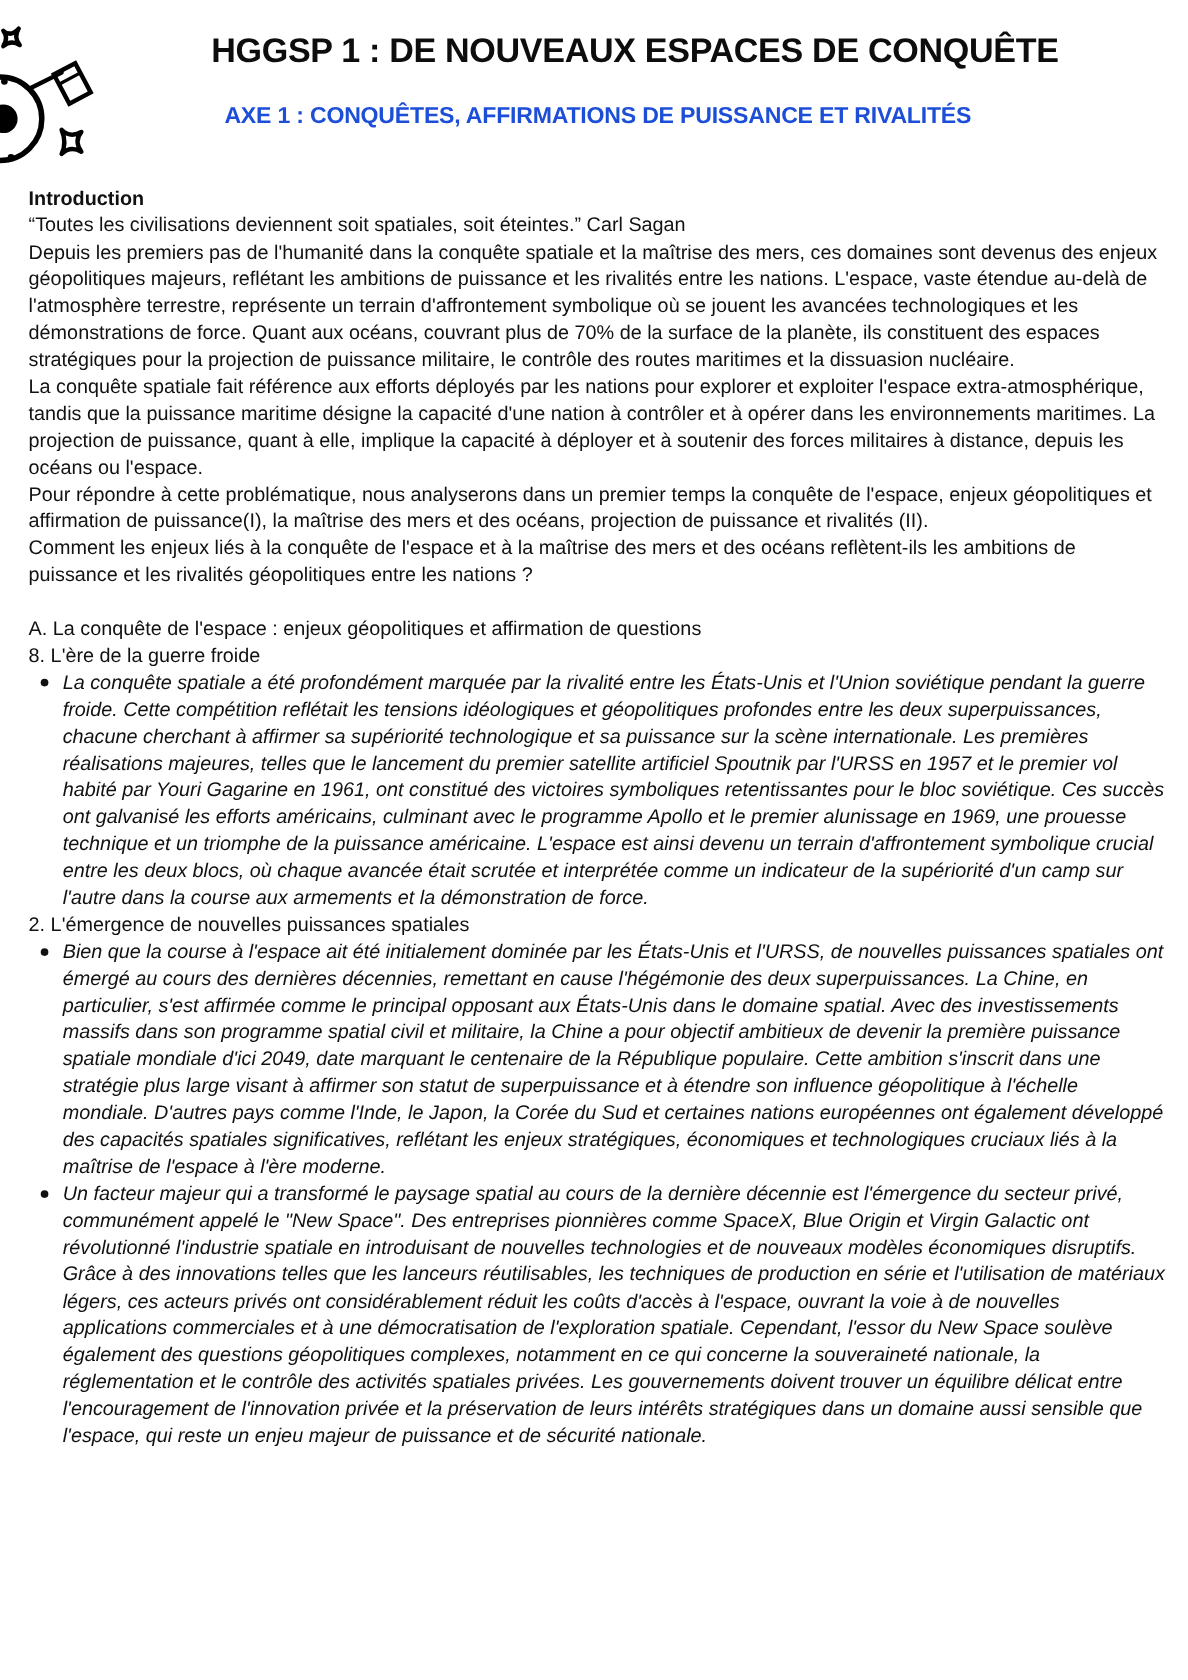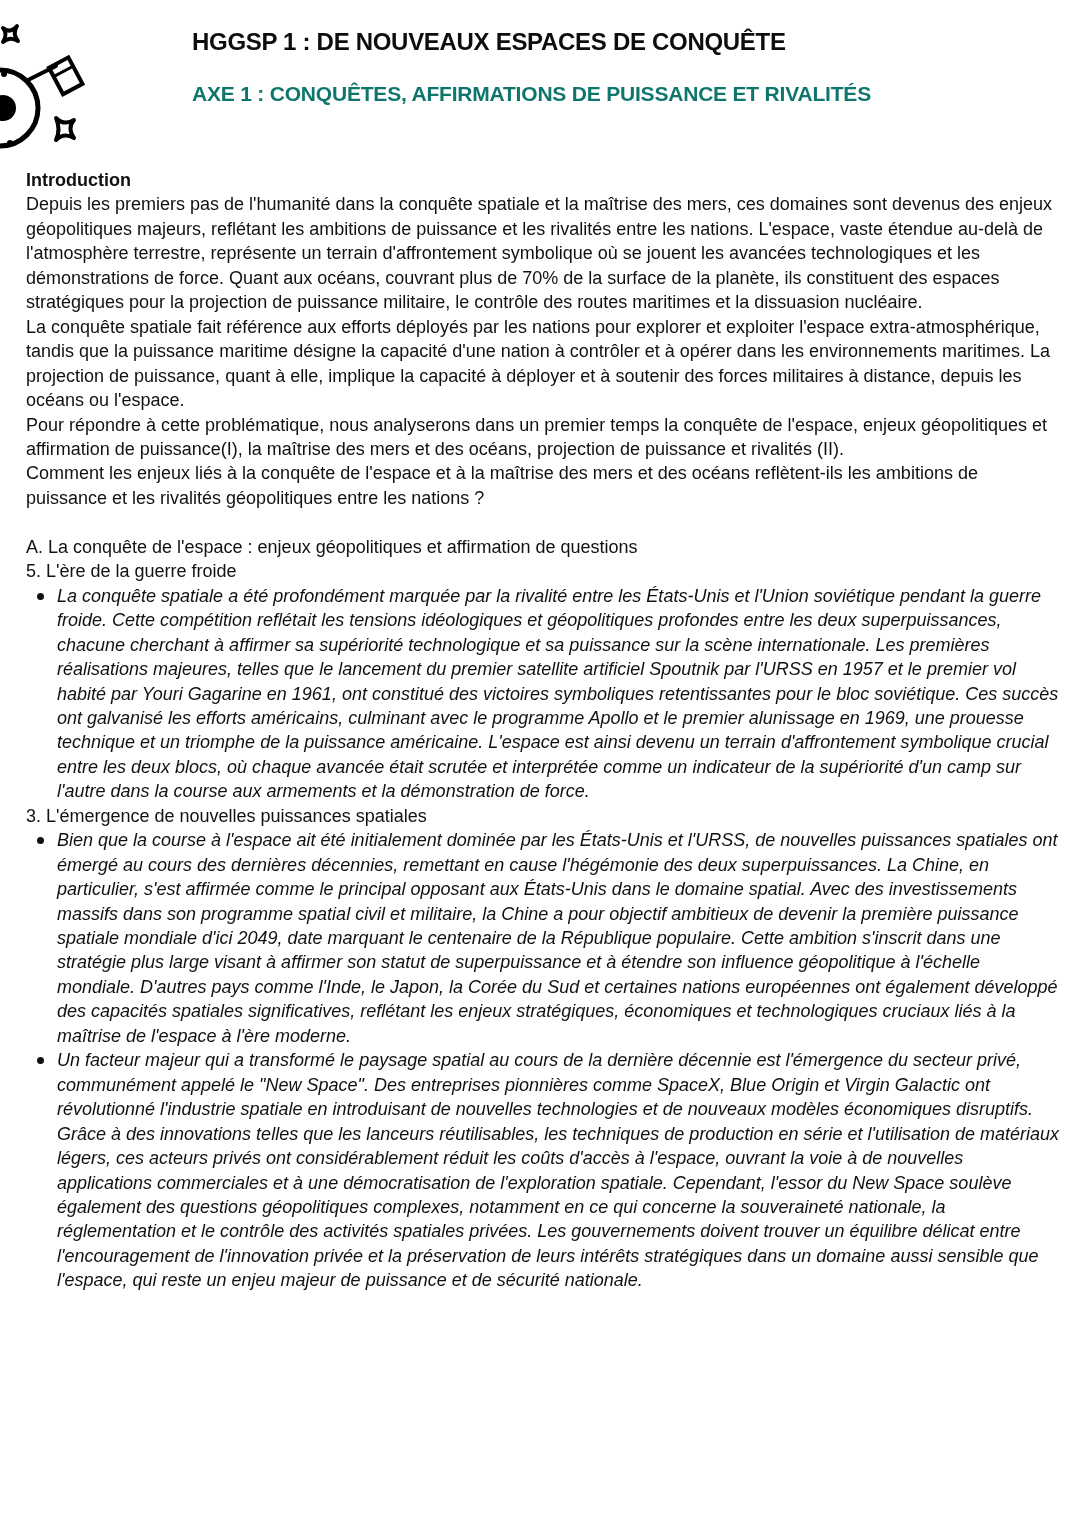--- a/index.html
+++ b/index.html
@@ -20,36 +20,36 @@
       left: 0;
       top: 0;
       width: 100px;
       height: 190px;
     }
     .title {
       position: absolute;
       left: 192px;
       top: 28px;
       margin: 0;
-      font-size: 24px;
+      font-size: 31px;
       font-weight: bold;
       letter-spacing: -0.3px;
       white-space: nowrap;
       color: #0d0d0d;
     }
     .subtitle {
       position: absolute;
       left: 192px;
       top: 82px;
-      margin: 0;
+      margin: 12px;
       font-size: 21px;
       font-weight: bold;
       letter-spacing: -0.2px;
       white-space: nowrap;
-      color: #0f766e;
+      color: #1d4ed8;
     }
     .content {
       position: absolute;
       left: 26px;
       top: 168px;
       width: 1036px;
       font-size: 18px;
       line-height: 24.45px;
     }
     .content p {
@@ -103,35 +103,36 @@
 
     <path d="M56 118 Q64 126 74 120 Q67 128 74 138 Q64 132 56 140 Q61 130 56 118 Z" fill="none" stroke="#000" stroke-width="4" stroke-linejoin="round"></path>
   </svg>
 </div>
 
 <h1 class="title">HGGSP 1 : DE NOUVEAUX ESPACES DE CONQUÊTE</h1>
 <h2 class="subtitle">AXE 1 : CONQUÊTES, AFFIRMATIONS DE PUISSANCE ET RIVALITÉS</h2>
 
 <div class="content">
   <p class="intro-heading">Introduction</p>
+  <p>“Toutes les civilisations deviennent soit spatiales, soit éteintes.” Carl Sagan</p>
   <p>Depuis les premiers pas de l'humanité dans la conquête spatiale et la maîtrise des mers, ces domaines sont devenus des enjeux géopolitiques majeurs, reflétant les ambitions de puissance et les rivalités entre les nations. L'espace, vaste étendue au-delà de l'atmosphère terrestre, représente un terrain d'affrontement symbolique où se jouent les avancées technologiques et les démonstrations de force. Quant aux océans, couvrant plus de 70% de la surface de la planète, ils constituent des espaces stratégiques pour la projection de puissance militaire, le contrôle des routes maritimes et la dissuasion nucléaire.</p>
   <p>La conquête spatiale fait référence aux efforts déployés par les nations pour explorer et exploiter l'espace extra-atmosphérique, tandis que la puissance maritime désigne la capacité d'une nation à contrôler et à opérer dans les environnements maritimes. La projection de puissance, quant à elle, implique la capacité à déployer et à soutenir des forces militaires à distance, depuis les océans ou l'espace.</p>
   <p>Pour répondre à cette problématique, nous analyserons dans un premier temps la conquête de l'espace, enjeux géopolitiques et affirmation de puissance(I), la maîtrise des mers et des océans, projection de puissance et rivalités (II).</p>
   <p>Comment les enjeux liés à la conquête de l'espace et à la maîtrise des mers et des océans reflètent-ils les ambitions de puissance et les rivalités géopolitiques entre les nations ?</p>
 
   <div class="spacer"></div>
 
   <p>A. La conquête de l'espace : enjeux géopolitiques et affirmation de questions</p>
 
-  <p>5. L'ère de la guerre froide</p>
+  <p>8. L'ère de la guerre froide</p>
   <ul class="bullets">
     <li>La conquête spatiale a été profondément marquée par la rivalité entre les États-Unis et l'Union soviétique pendant la guerre froide. Cette compétition reflétait les tensions idéologiques et géopolitiques profondes entre les deux superpuissances, chacune cherchant à affirmer sa supériorité technologique et sa puissance sur la scène internationale. Les premières réalisations majeures, telles que le lancement du premier satellite artificiel Spoutnik par l'URSS en 1957 et le premier vol habité par Youri Gagarine en 1961, ont constitué des victoires symboliques retentissantes pour le bloc soviétique. Ces succès ont galvanisé les efforts américains, culminant avec le programme Apollo et le premier alunissage en 1969, une prouesse technique et un triomphe de la puissance américaine. L'espace est ainsi devenu un terrain d'affrontement symbolique crucial entre les deux blocs, où chaque avancée était scrutée et interprétée comme un indicateur de la supériorité d'un camp sur l'autre dans la course aux armements et la démonstration de force.</li>
   </ul>
 
-  <p>3. L'émergence de nouvelles puissances spatiales</p>
+  <p>2. L'émergence de nouvelles puissances spatiales</p>
   <ul class="bullets">
     <li>Bien que la course à l'espace ait été initialement dominée par les États-Unis et l'URSS, de nouvelles puissances spatiales ont émergé au cours des dernières décennies, remettant en cause l'hégémonie des deux superpuissances. La Chine, en particulier, s'est affirmée comme le principal opposant aux États-Unis dans le domaine spatial. Avec des investissements massifs dans son programme spatial civil et militaire, la Chine a pour objectif ambitieux de devenir la première puissance spatiale mondiale d'ici 2049, date marquant le centenaire de la République populaire. Cette ambition s'inscrit dans une stratégie plus large visant à affirmer son statut de superpuissance et à étendre son influence géopolitique à l'échelle mondiale. D'autres pays comme l'Inde, le Japon, la Corée du Sud et certaines nations européennes ont également développé des capacités spatiales significatives, reflétant les enjeux stratégiques, économiques et technologiques cruciaux liés à la maîtrise de l'espace à l'ère moderne.</li>
   </ul>
 
   <ul class="bullets">
     <li>Un facteur majeur qui a transformé le paysage spatial au cours de la dernière décennie est l'émergence du secteur privé, communément appelé le "New Space". Des entreprises pionnières comme SpaceX, Blue Origin et Virgin Galactic ont révolutionné l'industrie spatiale en introduisant de nouvelles technologies et de nouveaux modèles économiques disruptifs. Grâce à des innovations telles que les lanceurs réutilisables, les techniques de production en série et l'utilisation de matériaux légers, ces acteurs privés ont considérablement réduit les coûts d'accès à l'espace, ouvrant la voie à de nouvelles applications commerciales et à une démocratisation de l'exploration spatiale. Cependant, l'essor du New Space soulève également des questions géopolitiques complexes, notamment en ce qui concerne la souveraineté nationale, la réglementation et le contrôle des activités spatiales privées. Les gouvernements doivent trouver un équilibre délicat entre l'encouragement de l'innovation privée et la préservation de leurs intérêts stratégiques dans un domaine aussi sensible que l'espace, qui reste un enjeu majeur de puissance et de sécurité nationale.</li>
   </ul>
 </div>
 
 </body></html>

